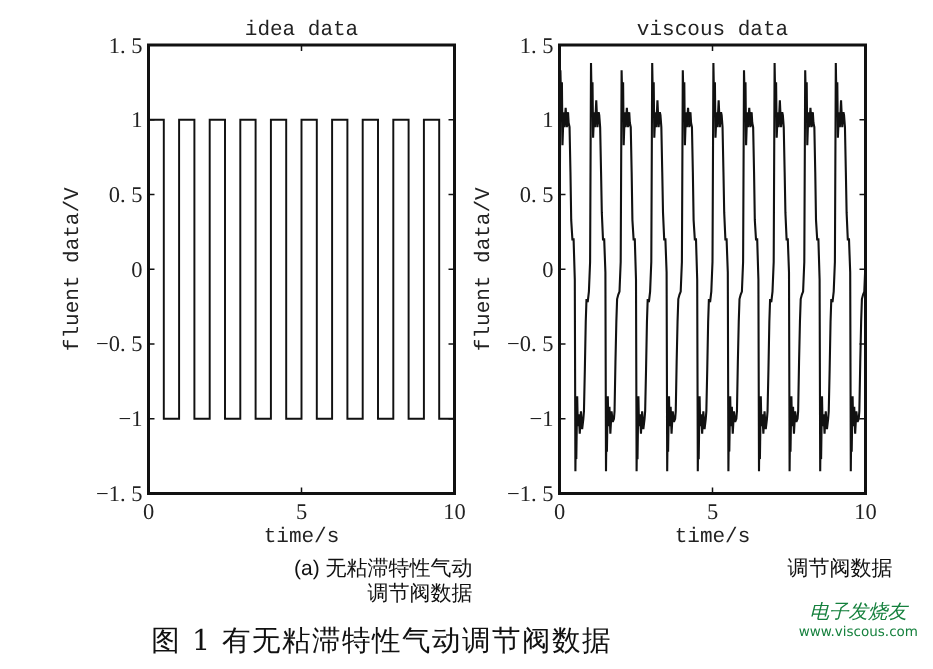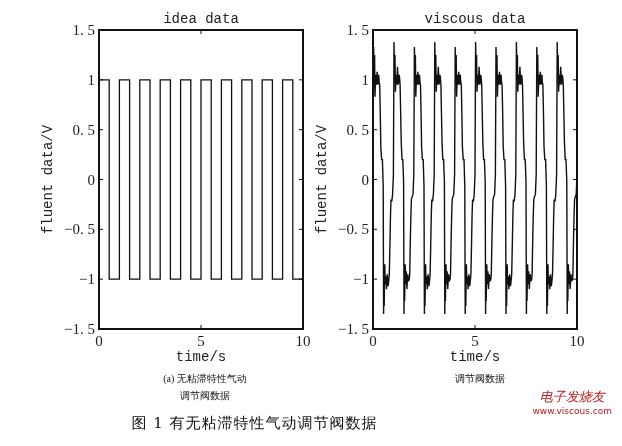--- a/index.html
+++ b/index.html
@@ -1,23 +1,23 @@
 <!DOCTYPE html>
 <html><head>
 <meta charset="utf-8">
 <style>
   html, body { margin: 0; padding: 0; background: #ffffff; }
   body { width: 622px; height: 446px; position: relative; overflow: hidden;
          font-family: "Liberation Serif", "DejaVu Serif", serif; color: #111; }
   #figure { position: absolute; left: 0; top: 0; width: 622px; height: 446px; border-radius: 13px; }
-  .caption { position: absolute; text-align: center; font-size: 10px; line-height: 17px;
-             font-family: Liberation Serif, serif; }
+  .caption { position: absolute; text-align: right; font-size: 14px; line-height: 17px;
+             font-family: Liberation Sans, sans-serif; }
   .fig-title { position: absolute; left: 0; width: 509px; top: 414px; text-align: center;
-               font-size: 15px; font-family: "DejaVu Serif", "Liberation Serif", serif; letter-spacing: 1px; }
-  .watermark { position: absolute; right: 10px; top: 388px; font-size: 13px; color: #b91c1c;
+               font-size: 19px; font-family: "DejaVu Serif", "Liberation Serif", serif; letter-spacing: 1px; }
+  .watermark { position: absolute; right: 10px; top: 399px; font-size: 13px; color: #15803d;
                text-align: center; font-family: "DejaVu Sans", sans-serif; font-style: italic; }
   .watermark small { display: block; font-size: 9px; font-style: normal; }
 </style>
 </head>
 <body>
 
 <div id="figure">
   <svg id="plots" width="622" height="446">
       <g>
         <path d="M99.0 79.8 L109.2 79.8 L109.2 279.2 L119.4 279.2 L119.4 79.8 L129.6 79.8 L129.6 279.2 L139.8 279.2 L139.8 79.8 L150.0 79.8 L150.0 279.2 L160.2 279.2 L160.2 79.8 L170.4 79.8 L170.4 279.2 L180.6 279.2 L180.6 79.8 L190.8 79.8 L190.8 279.2 L201.0 279.2 L201.0 79.8 L211.2 79.8 L211.2 279.2 L221.4 279.2 L221.4 79.8 L231.6 79.8 L231.6 279.2 L241.8 279.2 L241.8 79.8 L252.0 79.8 L252.0 279.2 L262.2 279.2 L262.2 79.8 L272.4 79.8 L272.4 279.2 L282.6 279.2 L282.6 79.8 L292.8 79.8 L292.8 279.2 L303.0 279.2" fill="none" stroke="#111" stroke-width="1.3"></path>

